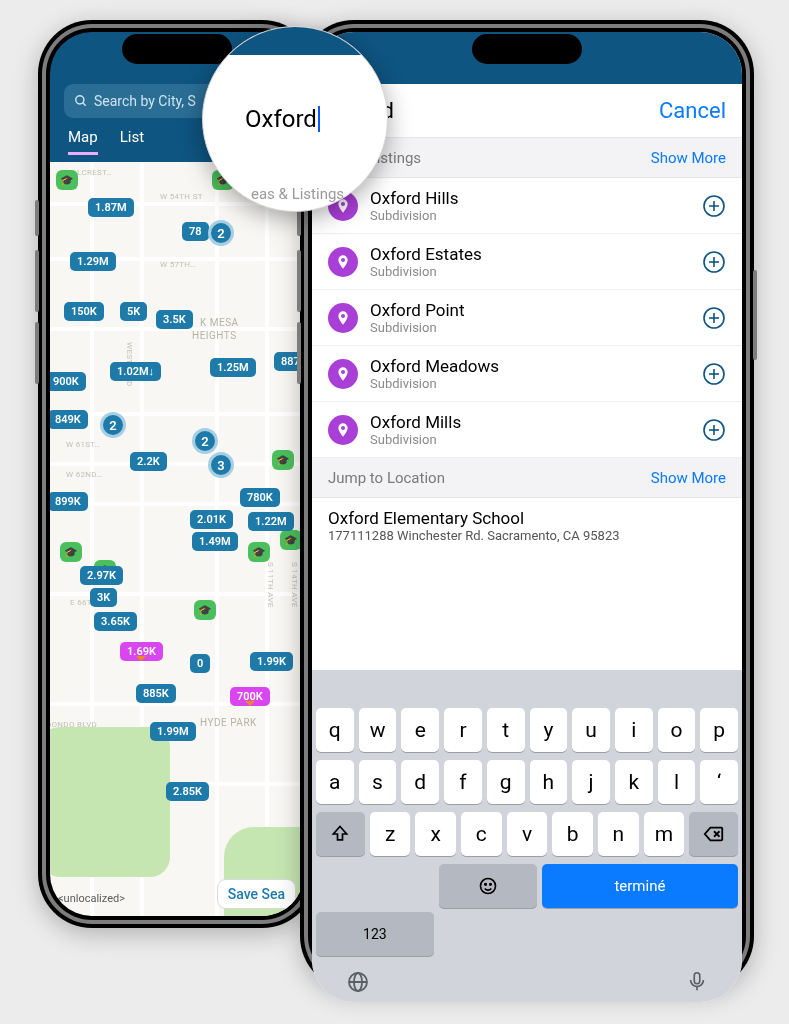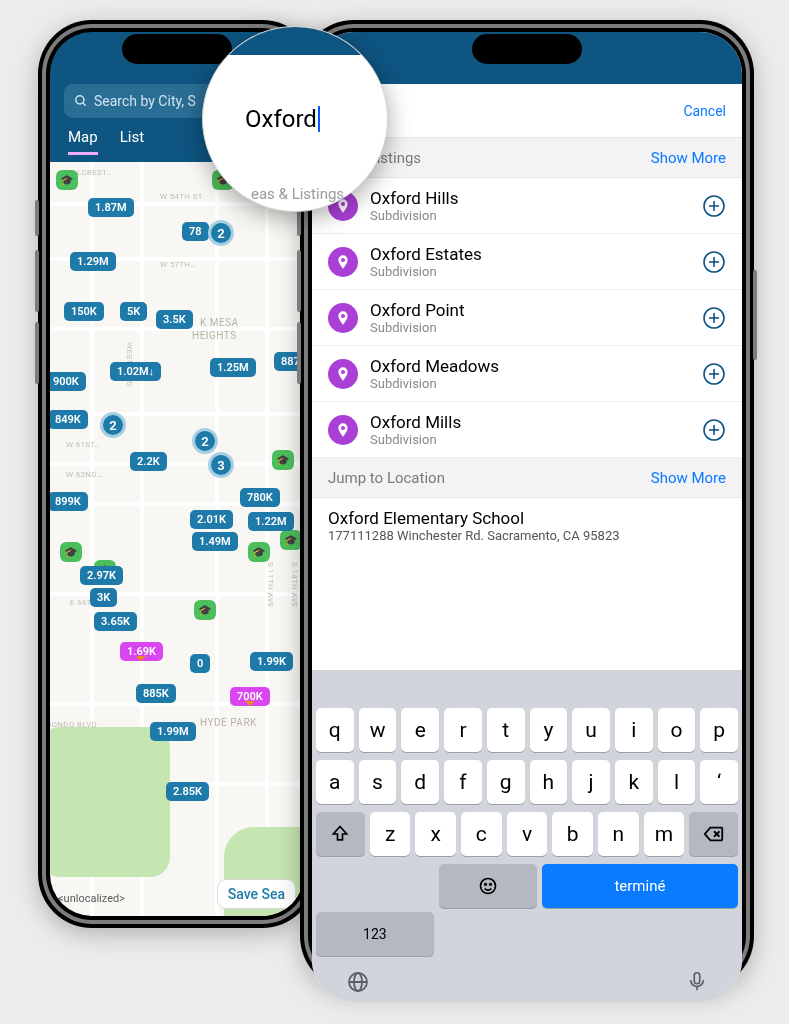--- a/index.html
+++ b/index.html
@@ -55,21 +55,21 @@
 
   .tabbar{height:60px;background:#fff;display:flex;border-top:1px solid #e3e3e3;}
   .tabbar .tab{flex:1;display:flex;flex-direction:column;align-items:center;justify-content:center;font-size:10px;color:#6a6a6a;gap:2px;position:relative;}
   .tabbar .tab.active{color:#14678f;justify-content:flex-end;}
   .tabbar .tab svg{width:22px;height:22px;}
   .tabbadge{position:absolute;top:5px;right:22px;width:15px;height:15px;border-radius:50%;background:#e53935;color:#fff;font-size:9px;display:flex;align-items:center;justify-content:center;}
 
   
   .right-screen{background:#fff;display:flex;flex-direction:column;height:100%;}
   .r-hdr{background:#0e5582;height:52px;}
-  .r-searchrow{height:54px;display:flex;align-items:center;padding:0 16px;font-size:14px;border-bottom:1px solid #e6e6e6;}
+  .r-searchrow{height:54px;display:flex;align-items:center;padding:0 16px;font-size:22px;border-bottom:1px solid #e6e6e6;}
   .r-searchrow .q{flex:1;color:#000;}
   .r-searchrow .cancel{color:#0a7aff;}
 
   .r-section{height:40px;background:#f3f3f5;display:flex;align-items:center;justify-content:space-between;padding:0 16px;border-bottom:1px solid #e6e6e6;font-size:15px;color:#7a7a7a;}
   .r-section .more{color:#0a7aff;}
 
   .r-row{display:flex;align-items:center;padding:10px 16px;border-bottom:1px solid #efefef;gap:12px;}
   .r-row .pinico{width:30px;height:30px;border-radius:50%;background:#a93fd6;display:flex;align-items:center;justify-content:center;flex:none;}
   .r-row .txt .t{font-size:17px;color:#000;}
   .r-row .txt .s{font-size:13px;color:#8a8a8a;}

